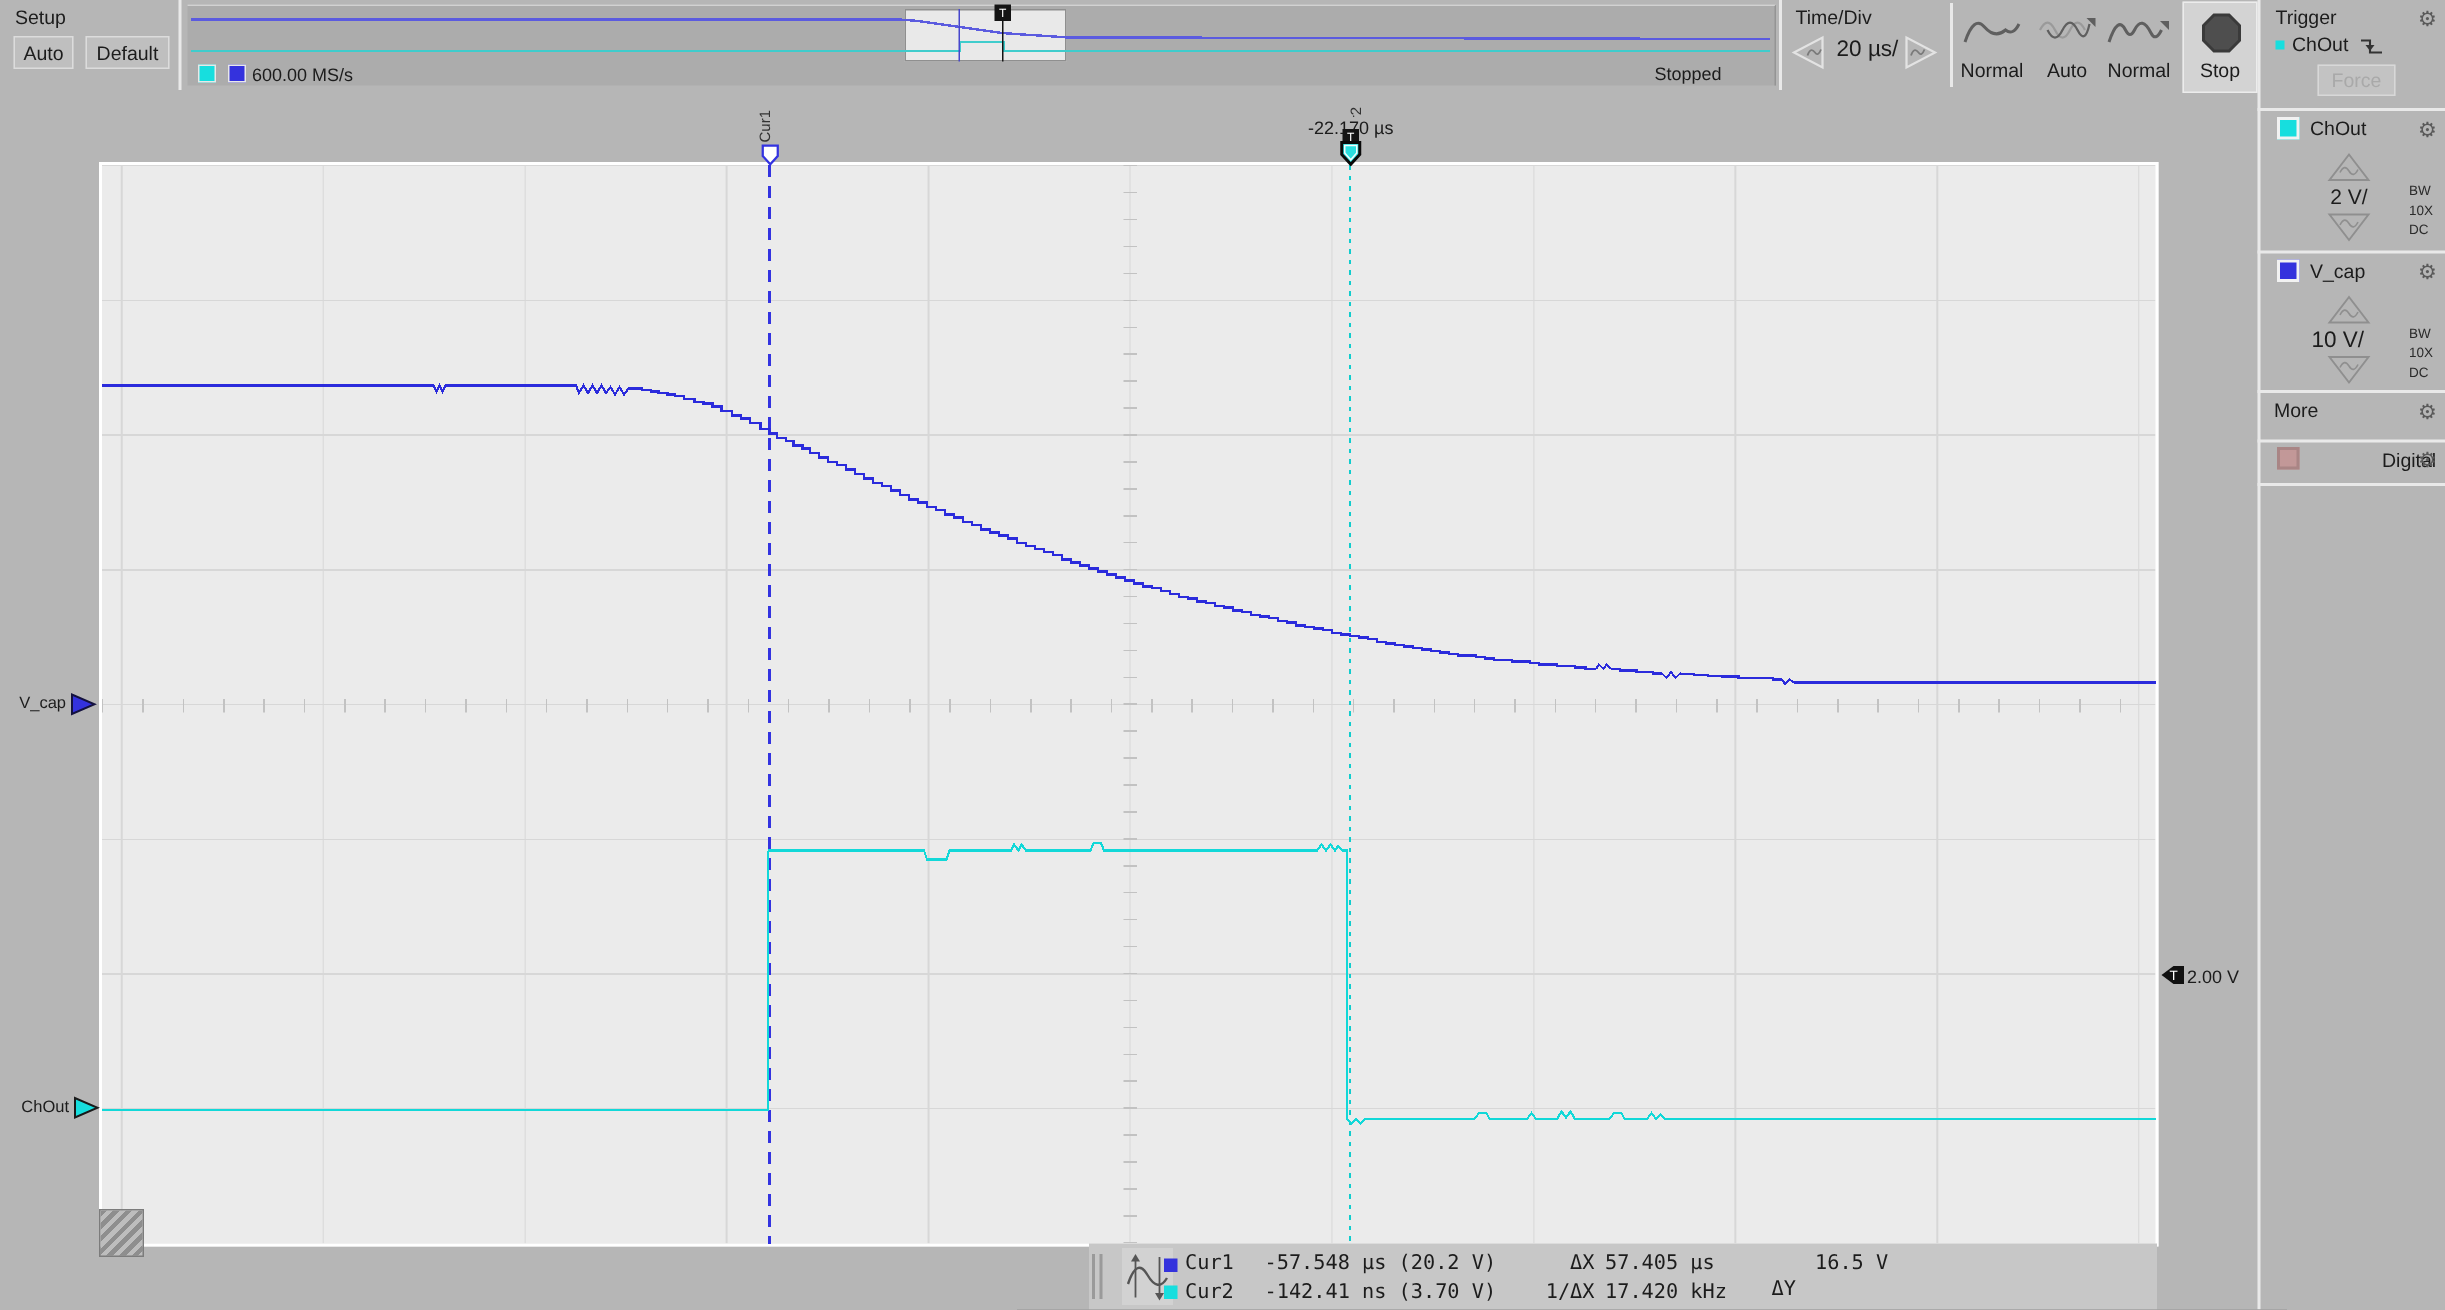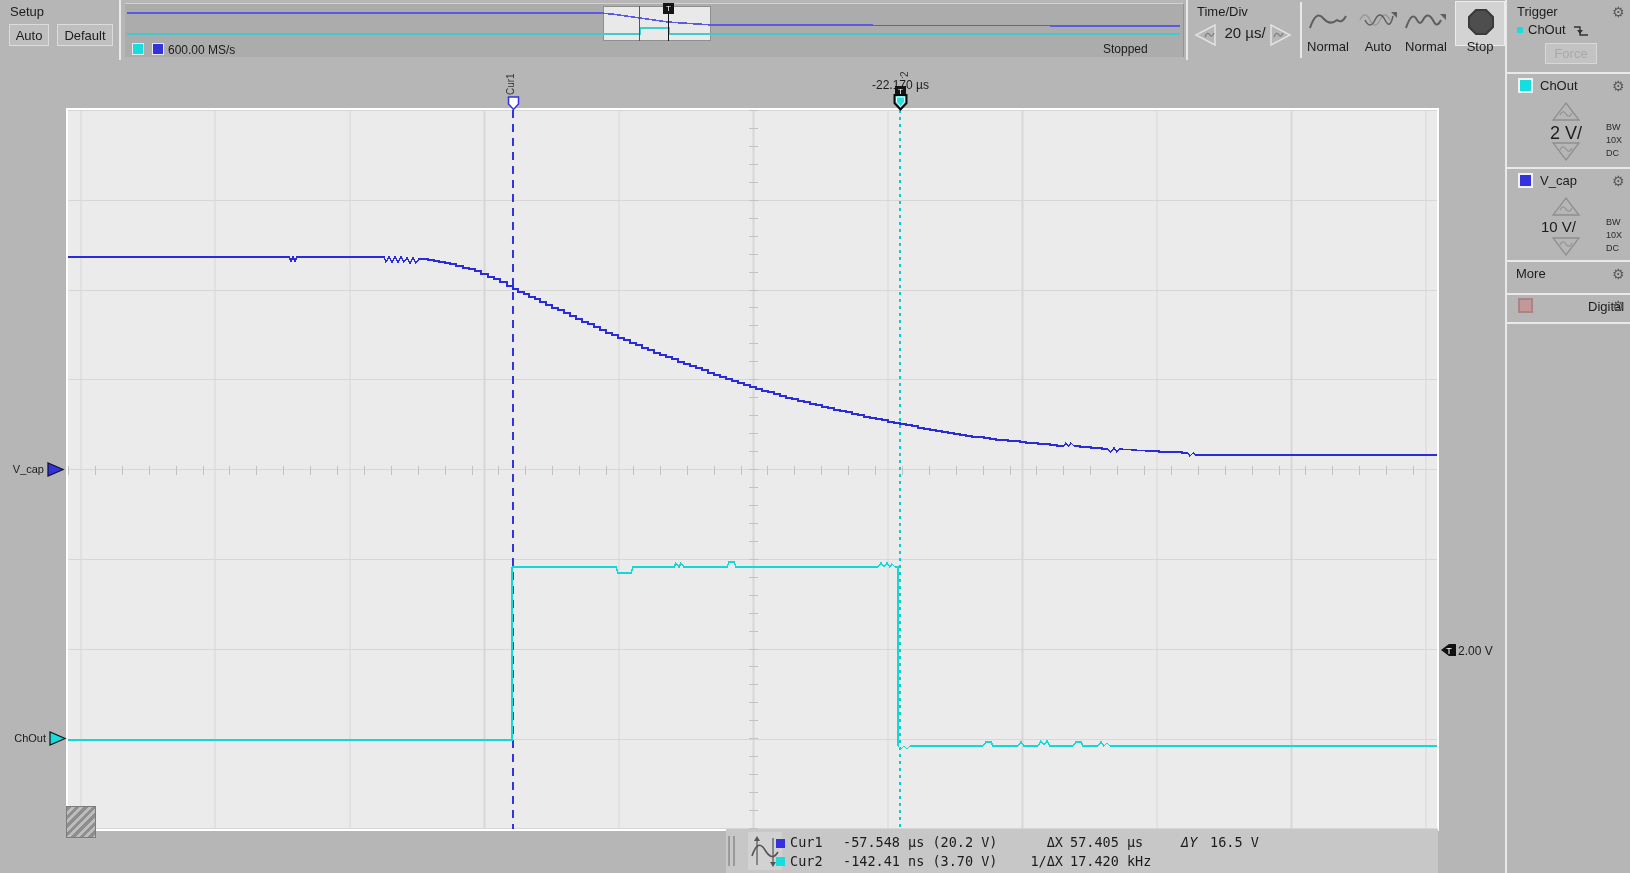--- a/index.html
+++ b/index.html
@@ -94,21 +94,21 @@
     </svg>
     <span class="lbl">Auto</span>
   </div>
   <div class="runbtn" style="left:1402px;">
     <svg width="44" height="24">
       <path d="M2,20 Q8,2 13,12 Q16,18 19,12 Q24,2 30,14 Q33,20 37,12" fill="none" stroke="#5f5f5f" stroke-width="2"></path>
       <polygon points="36,6 42,6 42,12" fill="#5f5f5f"></polygon>
     </svg>
     <span class="lbl">Normal</span>
   </div>
-  <div class="abs" style="left:1455px;top:1px;width:50px;height:45px;background:#d3d3d3;border:1px solid #ececec;box-sizing:border-box;">
+  <div class="abs" style="left:1455px;top:1px;width:50px;height:61px;background:#d3d3d3;border:1px solid #ececec;box-sizing:border-box;">
     <svg width="30" height="30" style="position:absolute;left:10px;top:5px;">
       <polygon points="10,3 20,3 27,10 27,20 20,27 10,27 3,20 3,10" fill="#4e4e4e" stroke="#3a3a3a" stroke-width="2"></polygon>
     </svg>
     <div class="lbl" style="position:absolute;left:0;top:37px;width:100%;text-align:center;">Stop</div>
   </div>
 
   <div class="vsep" style="left:1505px;top:0;height:873px;"></div>
 
   <div class="abs lbl" style="left:1517px;top:4px;">Trigger</div>
   <div class="gear" style="left:1612px;top:5px;">⚙</div>
@@ -122,21 +122,21 @@
   <div class="hsep" style="left:1505px;top:72px;width:125px;"></div>
 
   <div class="chanbox" style="top:75px;height:90px;">
     <div class="chk" style="left: 13px; top: 3px; background-color: rgb(23, 222, 222);"></div>
     <div class="abs lbl" style="left:35px;top:3px;">ChOut</div>
     <div class="gear" style="left:107px;top:4px;">⚙</div>
     <svg class="abs" style="left:46px;top:26px;" width="30" height="21">
       <polygon points="15,2 28,19 2,19" fill="none" stroke="#8f8f8f" stroke-width="1.3"></polygon>
       <path d="M9,14 q3,-6 6,-1 q3,5 6,-1" fill="none" stroke="#8f8f8f" stroke-width="1.1"></path>
     </svg>
-    <div class="abs" style="left:36px;top:48px;width:50px;text-align:center;font-size:18px;">2 V/</div>
+    <div class="abs" style="left:36px;top:48px;width:50px;text-align:center;font-size:14px;">2 V/</div>
     <svg class="abs" style="left:46px;top:66px;" width="30" height="21">
       <polygon points="15,19 28,2 2,2" fill="none" stroke="#8f8f8f" stroke-width="1.3"></polygon>
       <path d="M9,9 q3,-6 6,-1 q3,5 6,-1" fill="none" stroke="#8f8f8f" stroke-width="1.1"></path>
     </svg>
     <div class="badge" style="top:47px;left:101px;">BW</div>
     <div class="badge" style="top:60px;left:101px;">10X</div>
     <div class="badge" style="top:73px;left:101px;">DC</div>
   </div>
   <div class="hsep" style="left:1505px;top:167px;width:125px;"></div>
 
@@ -212,21 +212,21 @@
         <line x1="25" y1="6" x2="25" y2="33" stroke="#555" stroke-width="1.2"></line>
         <polygon points="6,9 12,9 9,4" fill="#555"></polygon>
         <polygon points="22,30 28,30 25,35" fill="#555"></polygon>
       </svg>
     </div>
     <div class="msq" style="left: 50px; top: 10px; background-color: rgb(52, 50, 221);"></div>
     <div class="mrow mono" style="left:64px;top:5px;">Cur1</div>
     <div class="mrow mono" style="left:117px;top:5px;">-57.548 µs (20.2 V)</div>
     <div class="mrow mono" style="left:295px;top:5px;width:42px;text-align:right;">ΔX</div>
     <div class="mrow mono" style="left:344px;top:5px;">57.405 µs</div>
-    <div class="mrow mono" style="left:455px;top:5px;font-style:italic;">ΔY</div>
+    <div class="mrow mono" style="left:455px;top:22px;">ΔY</div>
     <div class="mrow mono" style="left:484px;top:5px;">16.5 V</div>
     <div class="msq" style="left: 50px; top: 28px; background-color: rgb(23, 222, 222);"></div>
     <div class="mrow mono" style="left:64px;top:24px;">Cur2</div>
     <div class="mrow mono" style="left:117px;top:24px;">-142.41 ns (3.70 V)</div>
     <div class="mrow mono" style="left:295px;top:24px;width:42px;text-align:right;">1/ΔX</div>
     <div class="mrow mono" style="left:344px;top:24px;">17.420 kHz</div>
   </div>
 
   <svg id="overlay" width="1630" height="873">
       <path d="M513,110 V829" fill="none" stroke="#3333e0" stroke-width="1.5" shape-rendering="crispEdges" stroke-dasharray="8 6"></path>

